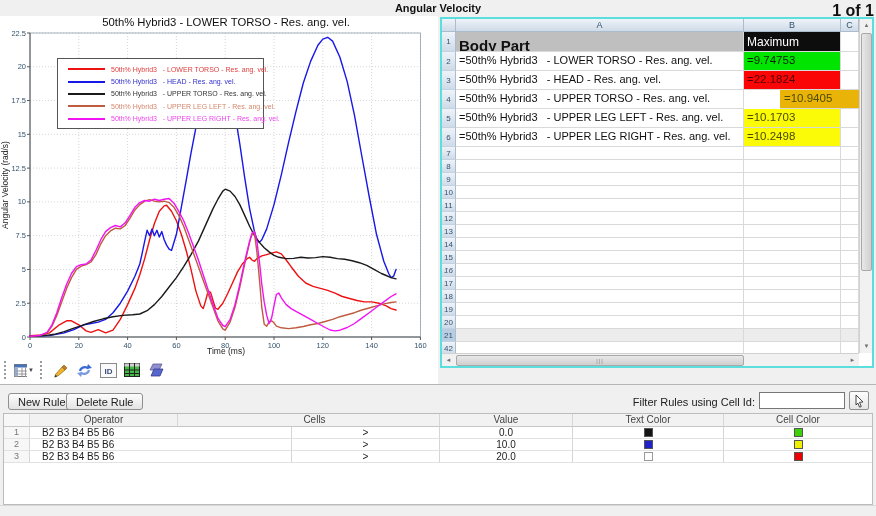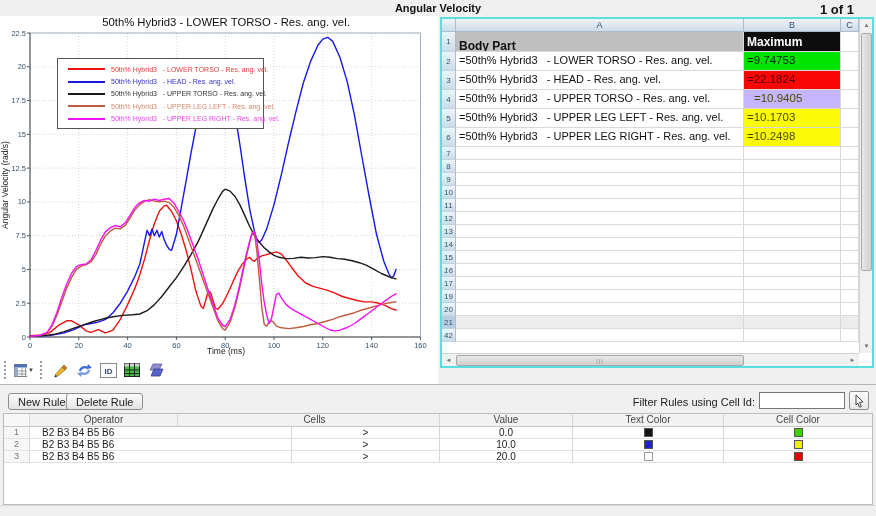--- a/index.html
+++ b/index.html
@@ -3,21 +3,21 @@
 <meta charset="utf-8">
 <style>
   * { margin:0; padding:0; box-sizing:border-box; }
   html,body { width:876px; height:516px; }
   body { font-family:"Liberation Sans", sans-serif; background:#f0f0f0; position:relative; overflow:hidden; }
   #page { position:absolute; inset:0; width:876px; height:516px; }
 
   
   .topbar { position:absolute; left:0; top:0; width:876px; height:16px; background:#f0f0f0; }
   .topbar .title { position:absolute; left:0; right:0; top:2px; text-align:center; font-size:11px; font-weight:bold; color:#111; }
-  .topbar .pageind { position:absolute; right:22px; top:2px; font-size:13px; font-weight:bold; color:#111; }
+  .topbar .pageind { position:absolute; right:2px; top:2px; font-size:16px; font-weight:bold; color:#111; }
 
   
   .chart-panel { position:absolute; left:0; top:16px; width:438px; height:368px; background:#fff; }
   .legend { position:absolute; left:57px; top:42px; width:207px; background:#fff; border:1px solid #555; padding:4px 6px 3px 10px; }
   .legend-row { display:flex; align-items:center; height:12.4px; }
   .legend-line { display:inline-block; width:37px; height:0; border-top:2px solid #000; margin-right:6px; flex:none; }
   .legend-lbl { font-size:7px; white-space:pre; }
 
   
   .icon-bar { position:absolute; left:2px; top:342px; height:24px; display:flex; align-items:center; gap:4px; }
@@ -229,40 +229,40 @@
   <div class="sheet-panel">
     <div class="sheet-grid" id="sheet-grid">
         <div class="srow" style="height: 13px;">
           <div class="hdrcell" style="width: 14px; flex: 0 0 auto;">&nbsp;</div>
           <div class="hdrcell colA" style="line-height: 13px;">A</div>
           <div class="hdrcell colB" style="line-height: 13px;">B</div>
           <div class="hdrcell colC" style="line-height: 13px;">C</div>
         </div>
         <div class="srow" style="height: 20px;">
           <div class="numcell" style="line-height: 20px;">1</div>
-          <div class="scell colA" style="background: rgb(191, 191, 191); font-weight: bold; font-size: 12px; color: rgb(17, 17, 17); padding: 6px 0px 0px 3px; line-height: 16px;">Body Part</div>
-          <div class="scell colB" style="background: rgb(13, 13, 13); font-weight: bold; font-size: 12px; padding: 2px 0px 0px 3px; line-height: 16px; color: rgb(255, 255, 255);">Maximum</div>
+          <div class="scell colA" style="background: rgb(191, 191, 191); font-weight: bold; font-size: 15px; color: rgb(17, 17, 17); padding: 6px 0px 0px 3px; line-height: 16px;">Body Part</div>
+          <div class="scell colB" style="background: rgb(13, 13, 13); font-weight: normal; font-size: 12px; padding: 2px 0px 0px 3px; line-height: 16px; color: rgb(255, 255, 255);">Maximum</div>
           <div class="scell colC"></div>
         </div>
         <div class="srow" style="height: 19px;">
           <div class="numcell" style="line-height: 19px;">2</div>
           <div class="scell colA cellA-text">=50th% Hybrid3   - LOWER TORSO - Res. ang. vel.</div>
           <div class="scell colB" style="background: rgb(0, 228, 0); color: rgb(6, 32, 0); font-size: 11.5px; padding: 2px 0px 0px 3px;">=9.74753</div>
           <div class="scell colC"></div>
         </div>
         <div class="srow" style="height: 19px;">
           <div class="numcell" style="line-height: 19px;">3</div>
           <div class="scell colA cellA-text">=50th% Hybrid3   - HEAD - Res. ang. vel.</div>
           <div class="scell colB" style="background: rgb(251, 6, 6); color: rgb(83, 0, 0); font-size: 11.5px; padding: 2px 0px 0px 3px;">=22.1824</div>
           <div class="scell colC"></div>
         </div>
         <div class="srow" style="height: 19px;">
           <div class="numcell" style="line-height: 19px;">4</div>
           <div class="scell colA cellA-text">=50th% Hybrid3   - UPPER TORSO - Res. ang. vel.</div>
-          <div class="scell colB" style="background: #c4b5fd; color: rgb(75, 75, 0); font-size: 11.5px; padding: 2px 0px 0px 10px;">=10.9405</div>
+          <div class="scell colB" style="background: #eab308; color: rgb(75, 75, 0); font-size: 11.5px; padding: 2px 0px 0px 4px; margin-left: 36px;">=10.9405</div>
           <div class="scell colC"></div>
         </div>
         <div class="srow" style="height: 19px;">
           <div class="numcell" style="line-height: 19px;">5</div>
           <div class="scell colA cellA-text">=50th% Hybrid3   - UPPER LEG LEFT - Res. ang. vel.</div>
           <div class="scell colB" style="background: rgb(251, 251, 8); color: rgb(75, 75, 0); font-size: 11.5px; padding: 2px 0px 0px 3px;">=10.1703</div>
           <div class="scell colC"></div>
         </div>
         <div class="srow" style="height: 19px;">
           <div class="numcell" style="line-height: 19px;">6</div>
@@ -325,20 +325,26 @@
           <div class="scell colC"></div>
         </div>
         <div class="srow" style="height: 13px;">
           <div class="numcell" style="line-height: 13px; font-style: italic;">16</div>
           <div class="scell colA"></div>
           <div class="scell colB"></div>
           <div class="scell colC"></div>
         </div>
         <div class="srow" style="height: 13px;">
           <div class="numcell" style="line-height: 13px;">17</div>
+          <div class="scell colA"></div>
+          <div class="scell colB"></div>
+          <div class="scell colC"></div>
+        </div>
+        <div class="srow" style="height: 13px;">
+          <div class="numcell" style="line-height: 13px;">18</div>
           <div class="scell colA"></div>
           <div class="scell colB"></div>
           <div class="scell colC"></div>
         </div>
         <div class="srow" style="height: 13px;">
           <div class="numcell" style="line-height: 13px;">19</div>
           <div class="scell colA"></div>
           <div class="scell colB"></div>
           <div class="scell colC"></div>
         </div>

